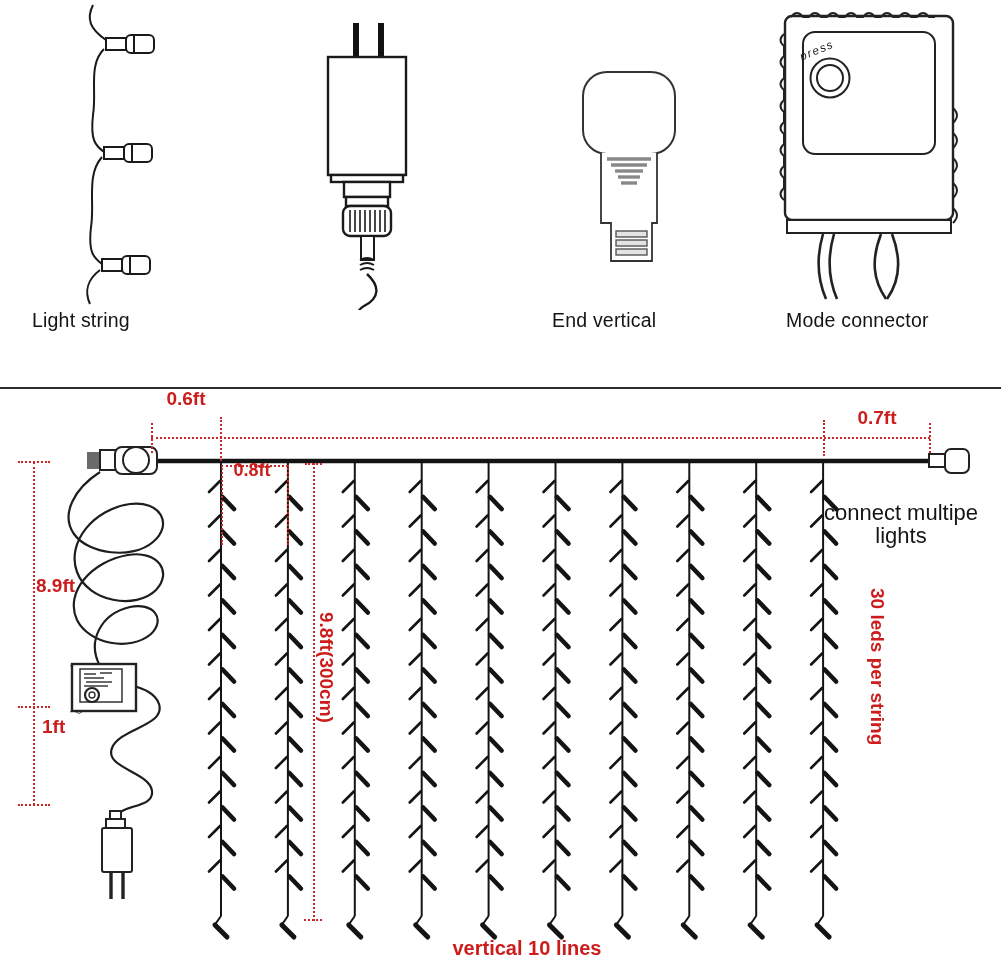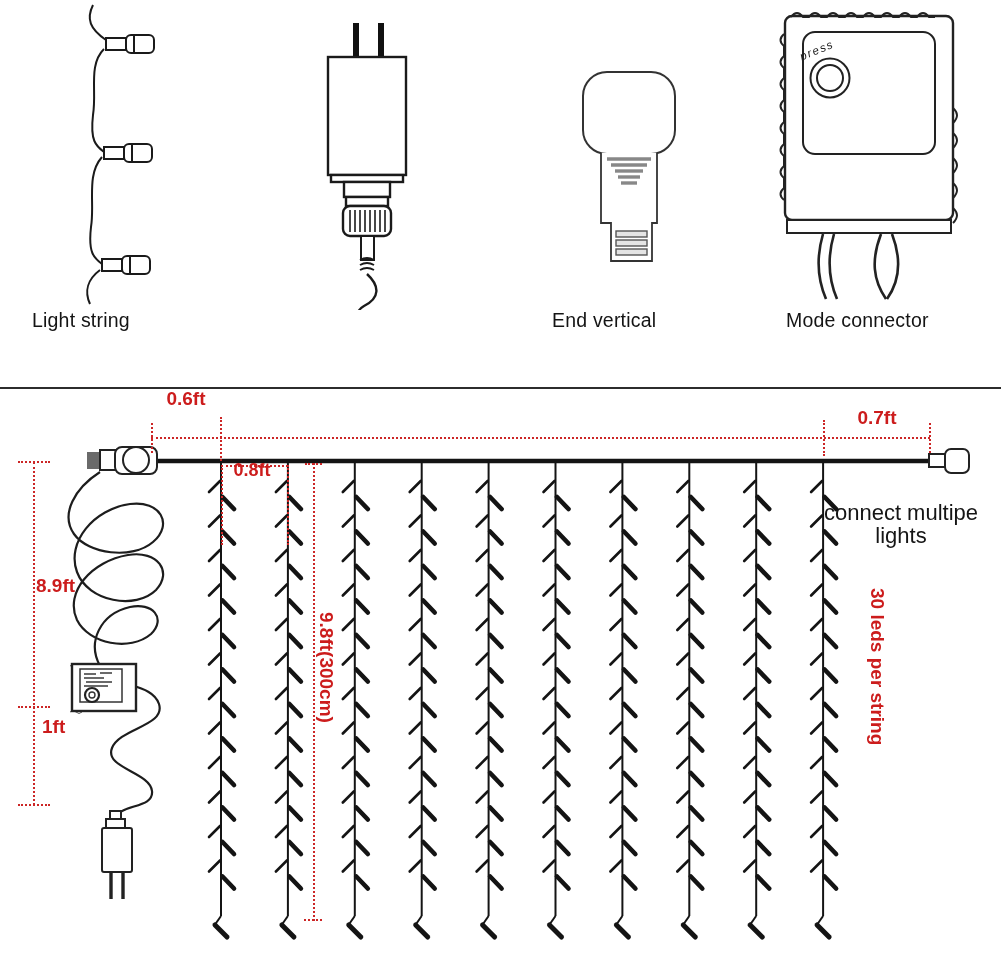--- a/index.html
+++ b/index.html
@@ -455,16 +455,17 @@
 
   <div class="red-v" style="left:33px;top:462px;height:343px;"></div>
   <div class="red-h" style="left:18px;top:461px;width:32px;"></div>
   <div class="red-h" style="left:18px;top:706px;width:32px;"></div>
   <div class="red-h" style="left:18px;top:804px;width:32px;"></div>
   <div class="red-label" style="left:36px;top:575px;">8.9ft</div>
   <div class="red-label" style="left:42px;top:716px;">1ft</div>
 
   <div class="v-label" style="left:866px;top:588px;">30 leds per string</div>
 
+  <div class="red-label" style="left:427px;top:937px;width:200px;font-size:20px;">vertical 10 lines</div>
 
   <div class="black-note" style="left:816px;top:477px;width:170px;">connect multipe lights</div>
 
 </div>
 
 </body></html>

